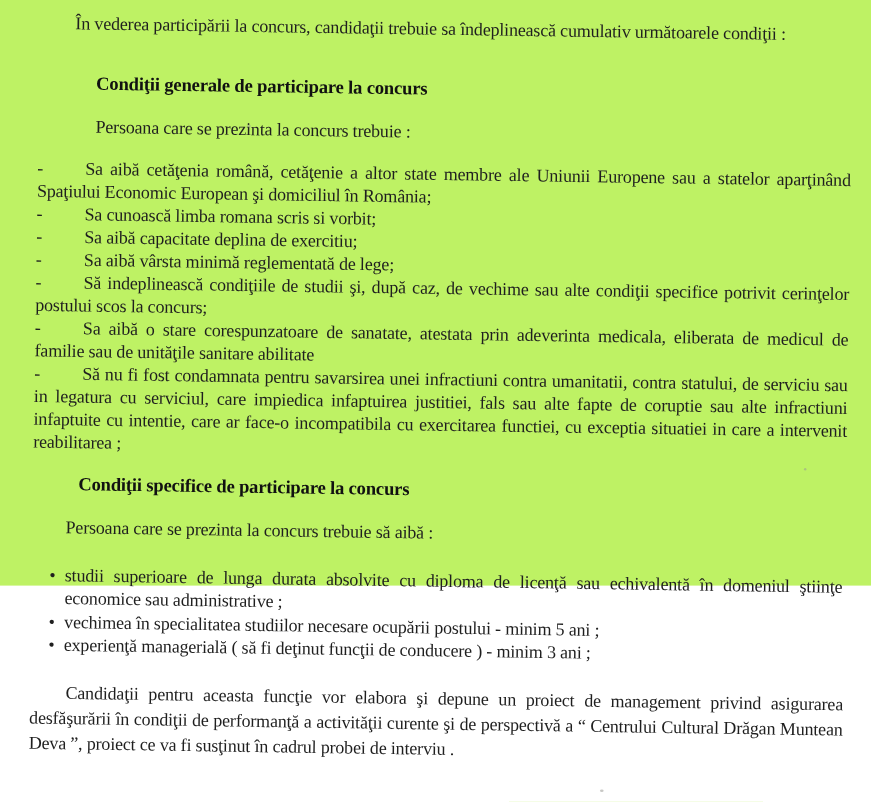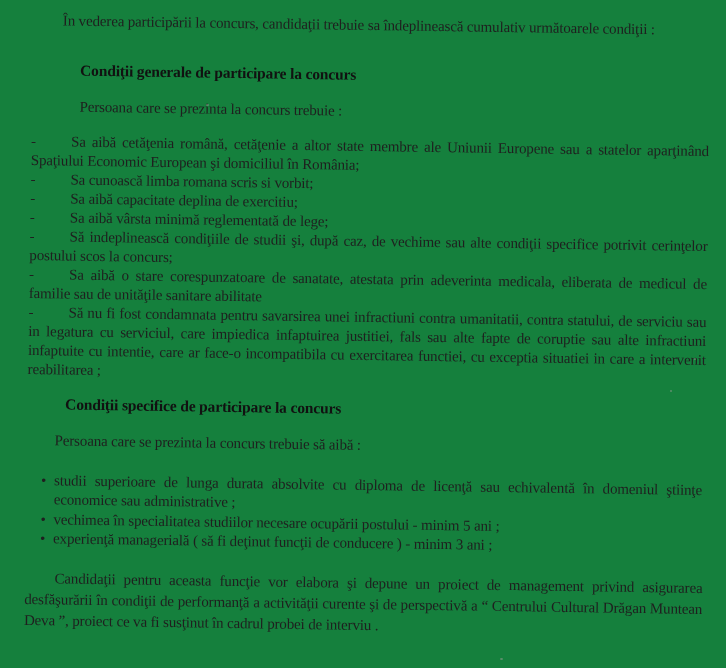--- a/index.html
+++ b/index.html
@@ -10,22 +10,22 @@
   body {
     width: 726px;
     height: 668px;
     overflow: hidden;
     font-family: "Liberation Serif", "DejaVu Serif", serif;
     color: #1f1f1f;
   }
   .page {
     position: relative;
     width: 726px;
-    height: 668px;
-    background: #15803d;
+    height: 488px;
+    background: #bef264;
     box-sizing: border-box;
   }
   .content {
     position: absolute;
     top: 11px;
     left: 33px;
     width: 678px;
     transform: rotate(0.85deg);
     transform-origin: 0 0;
     font-size: 15px;

